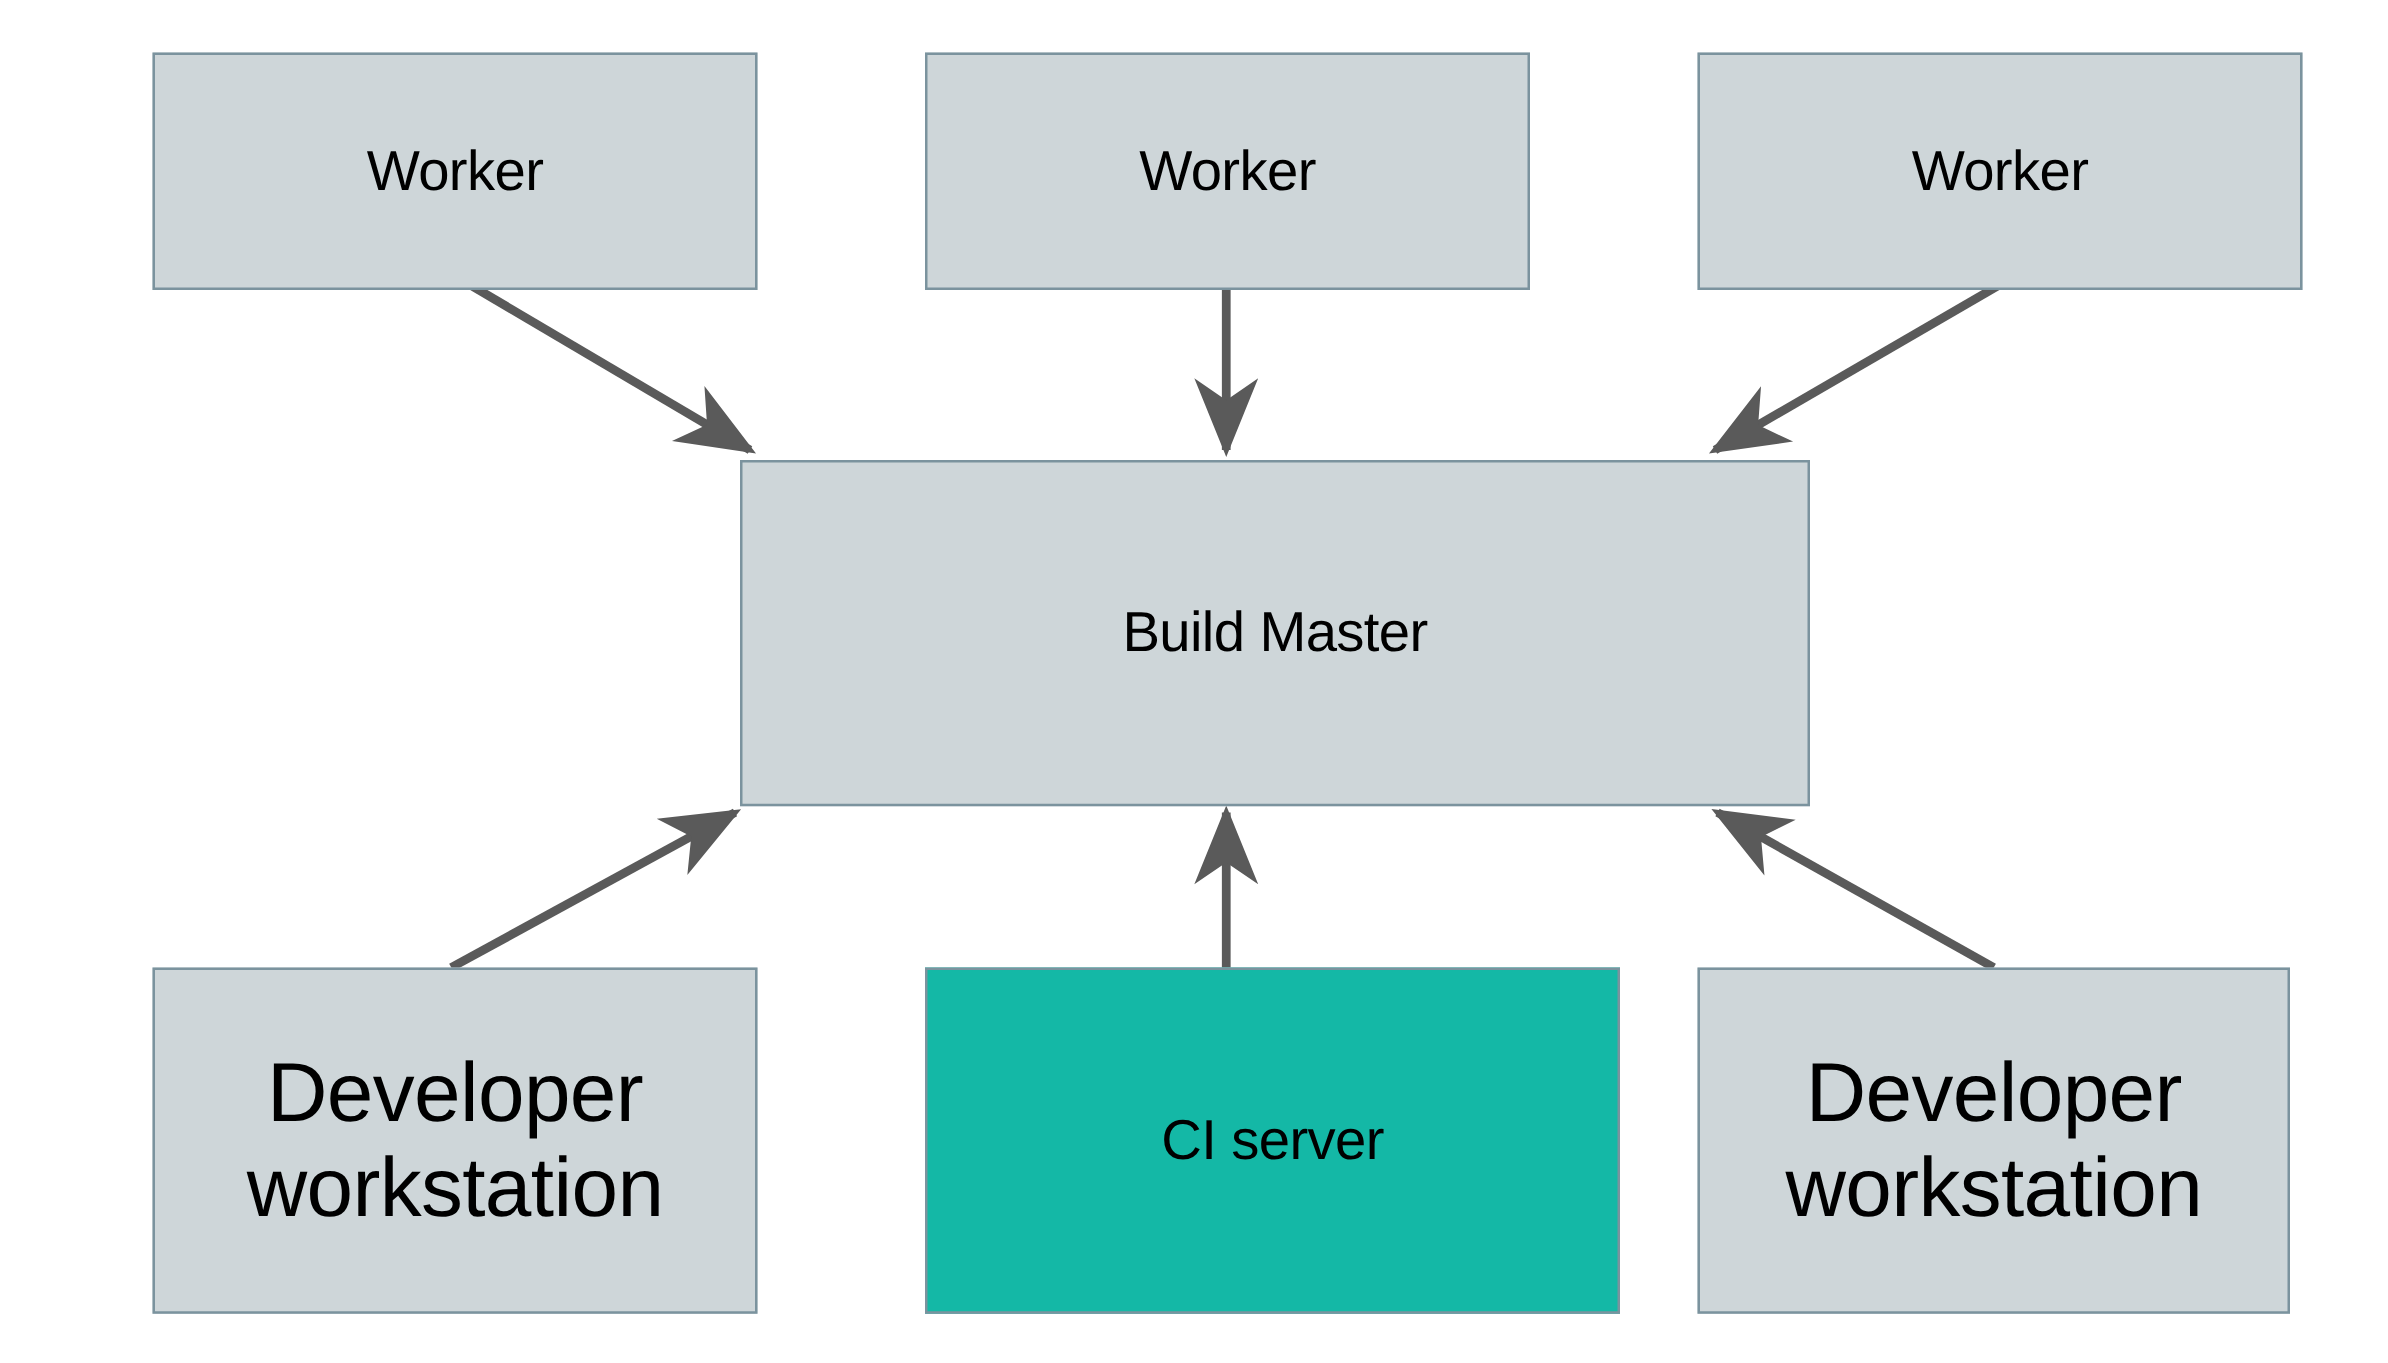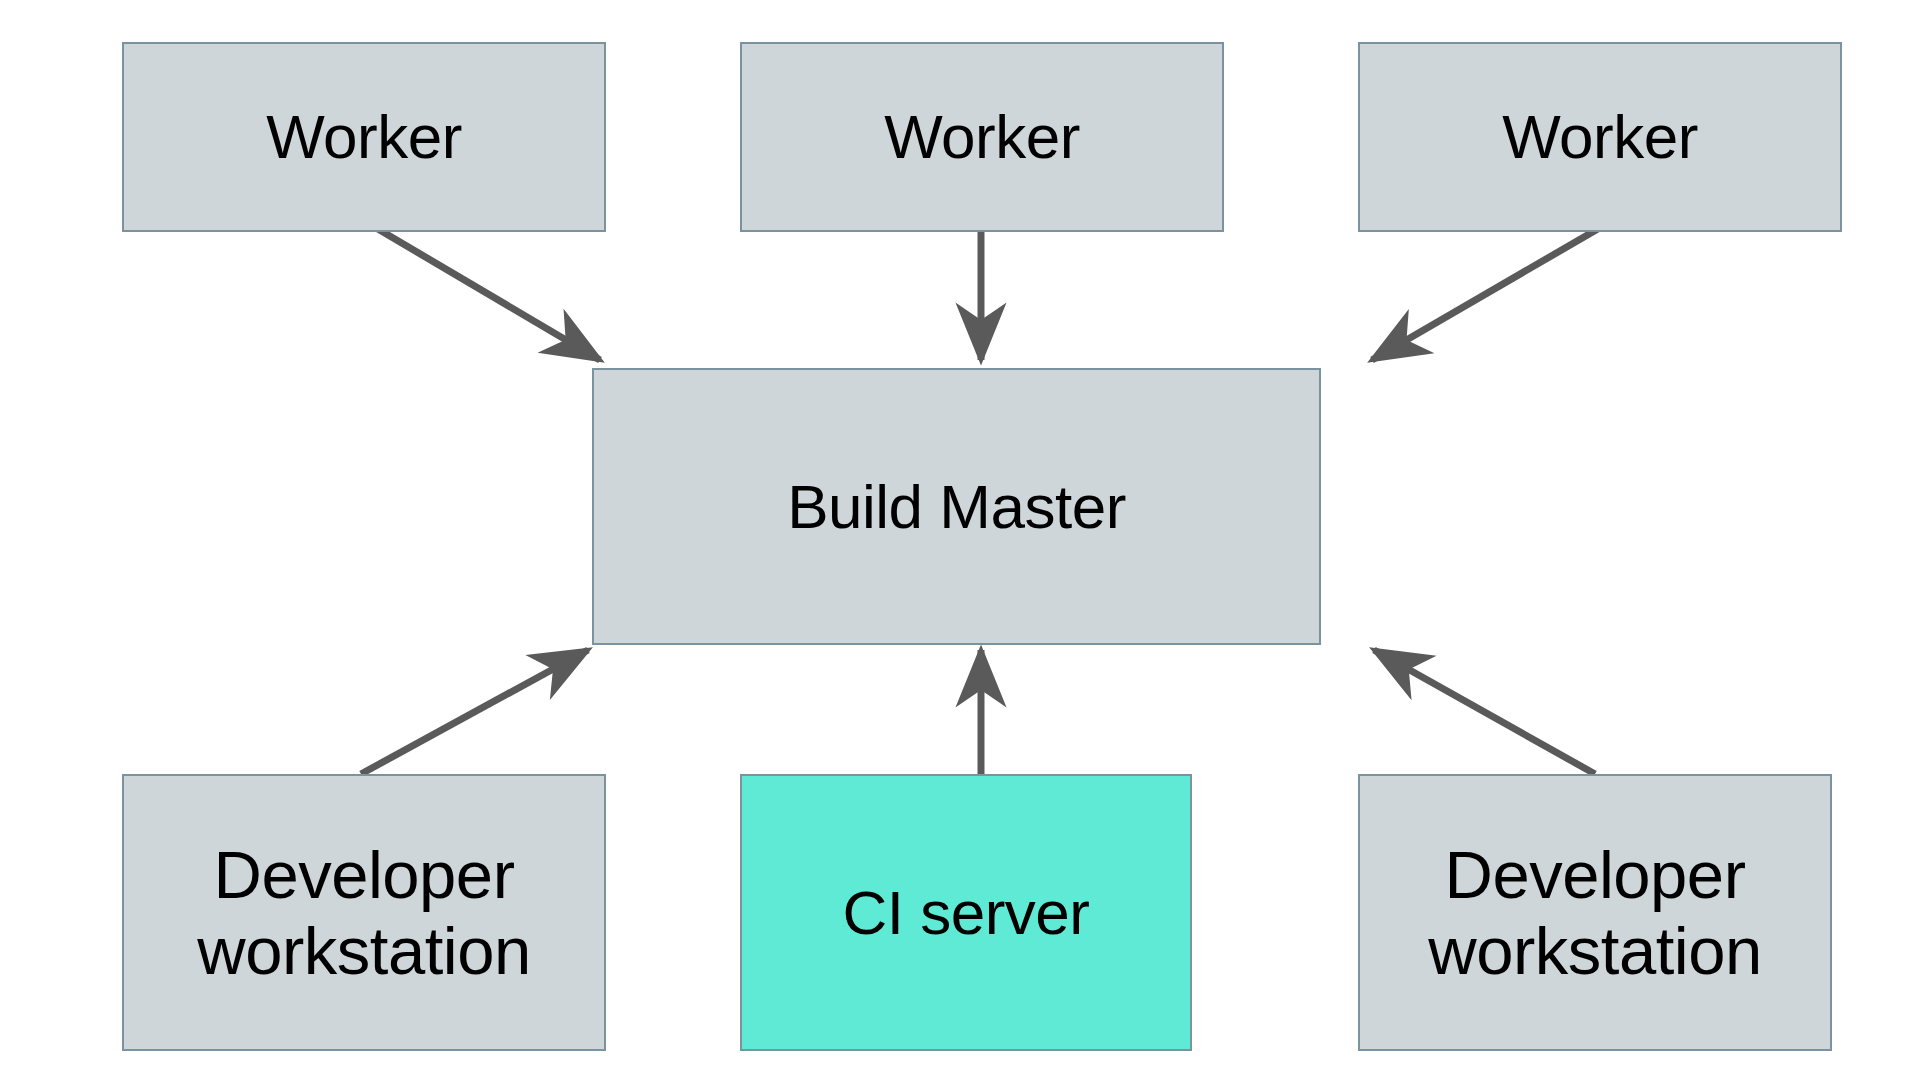--- a/index.html
+++ b/index.html
@@ -20,21 +20,21 @@
     box-sizing: border-box;
     background: #ced6d9;
     border: 2px solid #7b939e;
     display: flex;
     align-items: center;
     justify-content: center;
     text-align: center;
   }
   .node-label {
     color: #000000;
-    font-size: 62px;
+    font-size: 45px;
     font-weight: 400;
     line-height: 1.12;
     letter-spacing: -0.5px;
     white-space: pre-line;
     padding: 0 6px;
   }
   .node-label.small {
     font-size: 67px;
   }
   #edges {
@@ -70,28 +70,28 @@
   <div id="nodes">
       <div class="node" style="left: 122px; top: 42px; width: 484px; height: 190px; background: rgb(206, 214, 217); border-color: rgb(123, 147, 158);">
         <div class="node-label" style="color: rgb(0, 0, 0);">Worker</div>
       </div>
       <div class="node" style="left: 740px; top: 42px; width: 484px; height: 190px; background: rgb(206, 214, 217); border-color: rgb(123, 147, 158);">
         <div class="node-label" style="color: rgb(0, 0, 0);">Worker</div>
       </div>
       <div class="node" style="left: 1358px; top: 42px; width: 484px; height: 190px; background: rgb(206, 214, 217); border-color: rgb(123, 147, 158);">
         <div class="node-label" style="color: rgb(0, 0, 0);">Worker</div>
       </div>
-      <div class="node" style="left: 592px; top: 368px; width: 729px; height: 277px; background: rgb(206, 214, 217); border-color: rgb(123, 147, 158);">
+      <div class="node" style="left: 592px; top: 368px; width: 856px; height: 277px; background: rgb(206, 214, 217); border-color: rgb(123, 147, 158);">
         <div class="node-label" style="color: rgb(0, 0, 0);">Build Master</div>
       </div>
       <div class="node" style="left: 122px; top: 774px; width: 484px; height: 277px; background: rgb(206, 214, 217); border-color: rgb(123, 147, 158);">
         <div class="node-label small" style="color: rgb(0, 0, 0);">Developer
 workstation</div>
       </div>
-      <div class="node" style="left: 740px; top: 774px; width: 452px; height: 277px; background: #5eead4; border-color: rgb(123, 147, 158);">
+      <div class="node" style="left: 740px; top: 774px; width: 556px; height: 277px; background: #14b8a6; border-color: rgb(123, 147, 158);">
         <div class="node-label" style="color: rgb(0, 0, 0);">CI server</div>
       </div>
       <div class="node" style="left: 1358px; top: 774px; width: 474px; height: 277px; background: rgb(206, 214, 217); border-color: rgb(123, 147, 158);">
         <div class="node-label small" style="color: rgb(0, 0, 0);">Developer
 workstation</div>
       </div>
     </div>
 
 </div>
 

